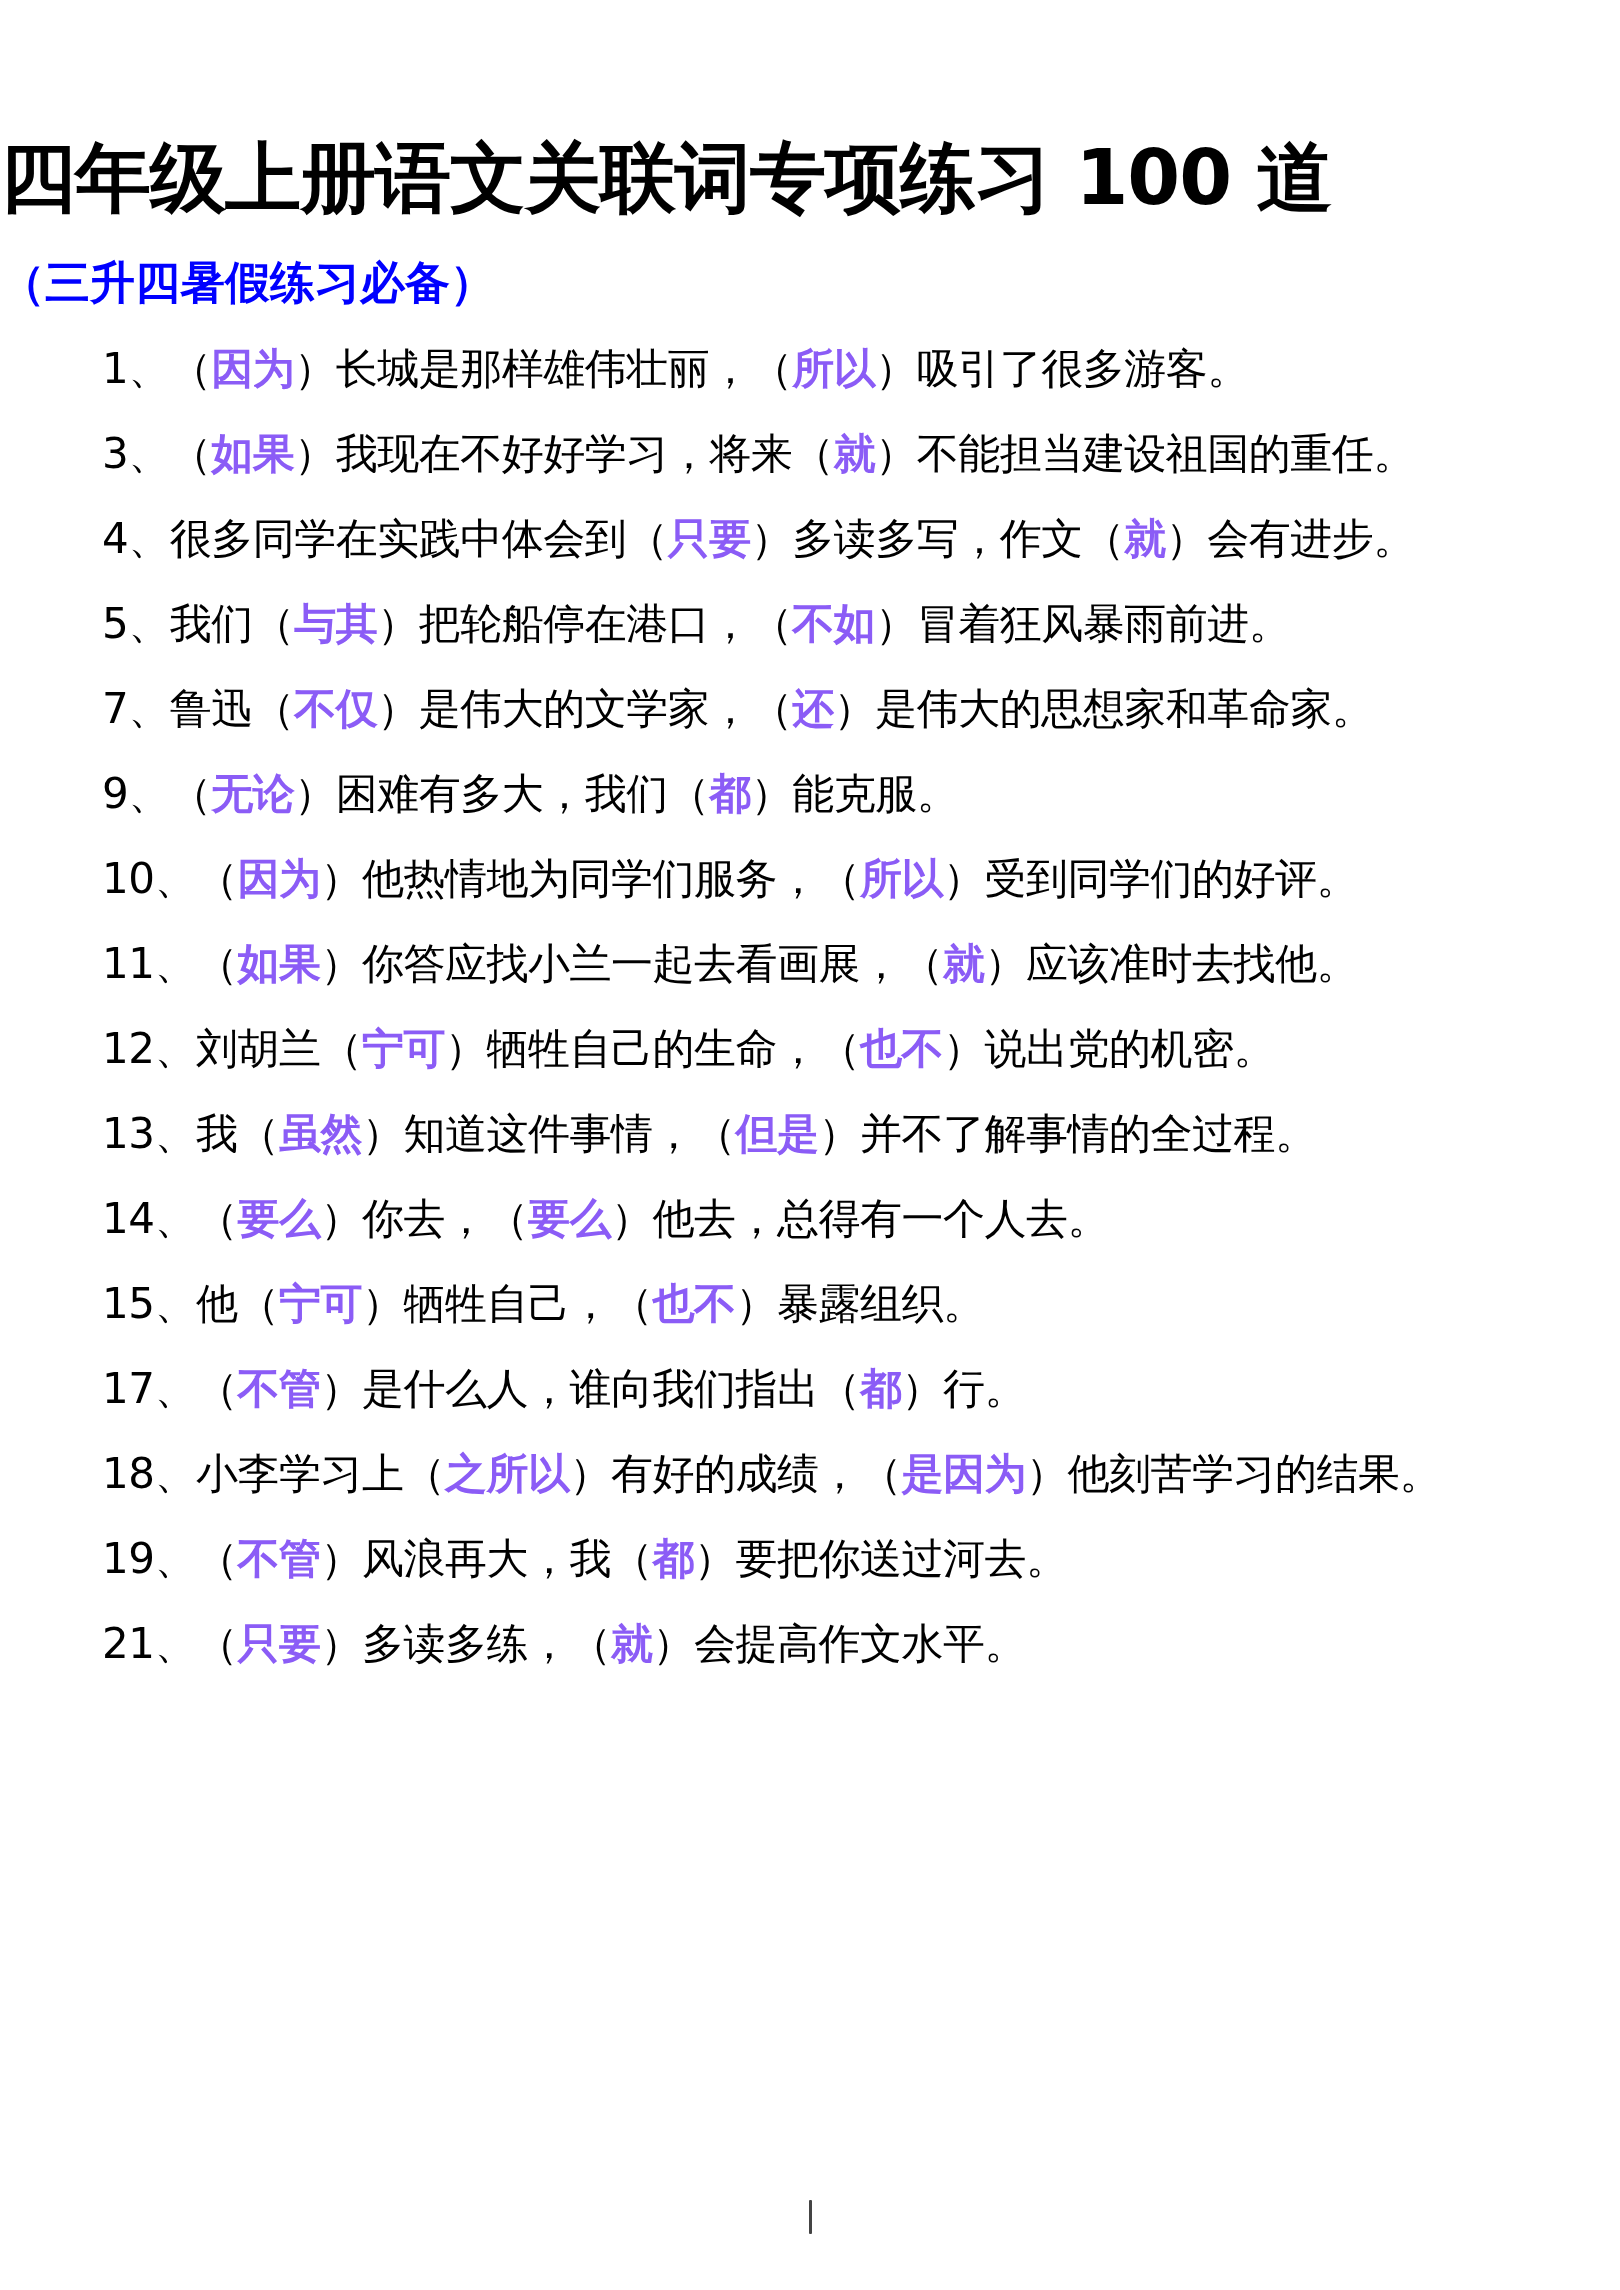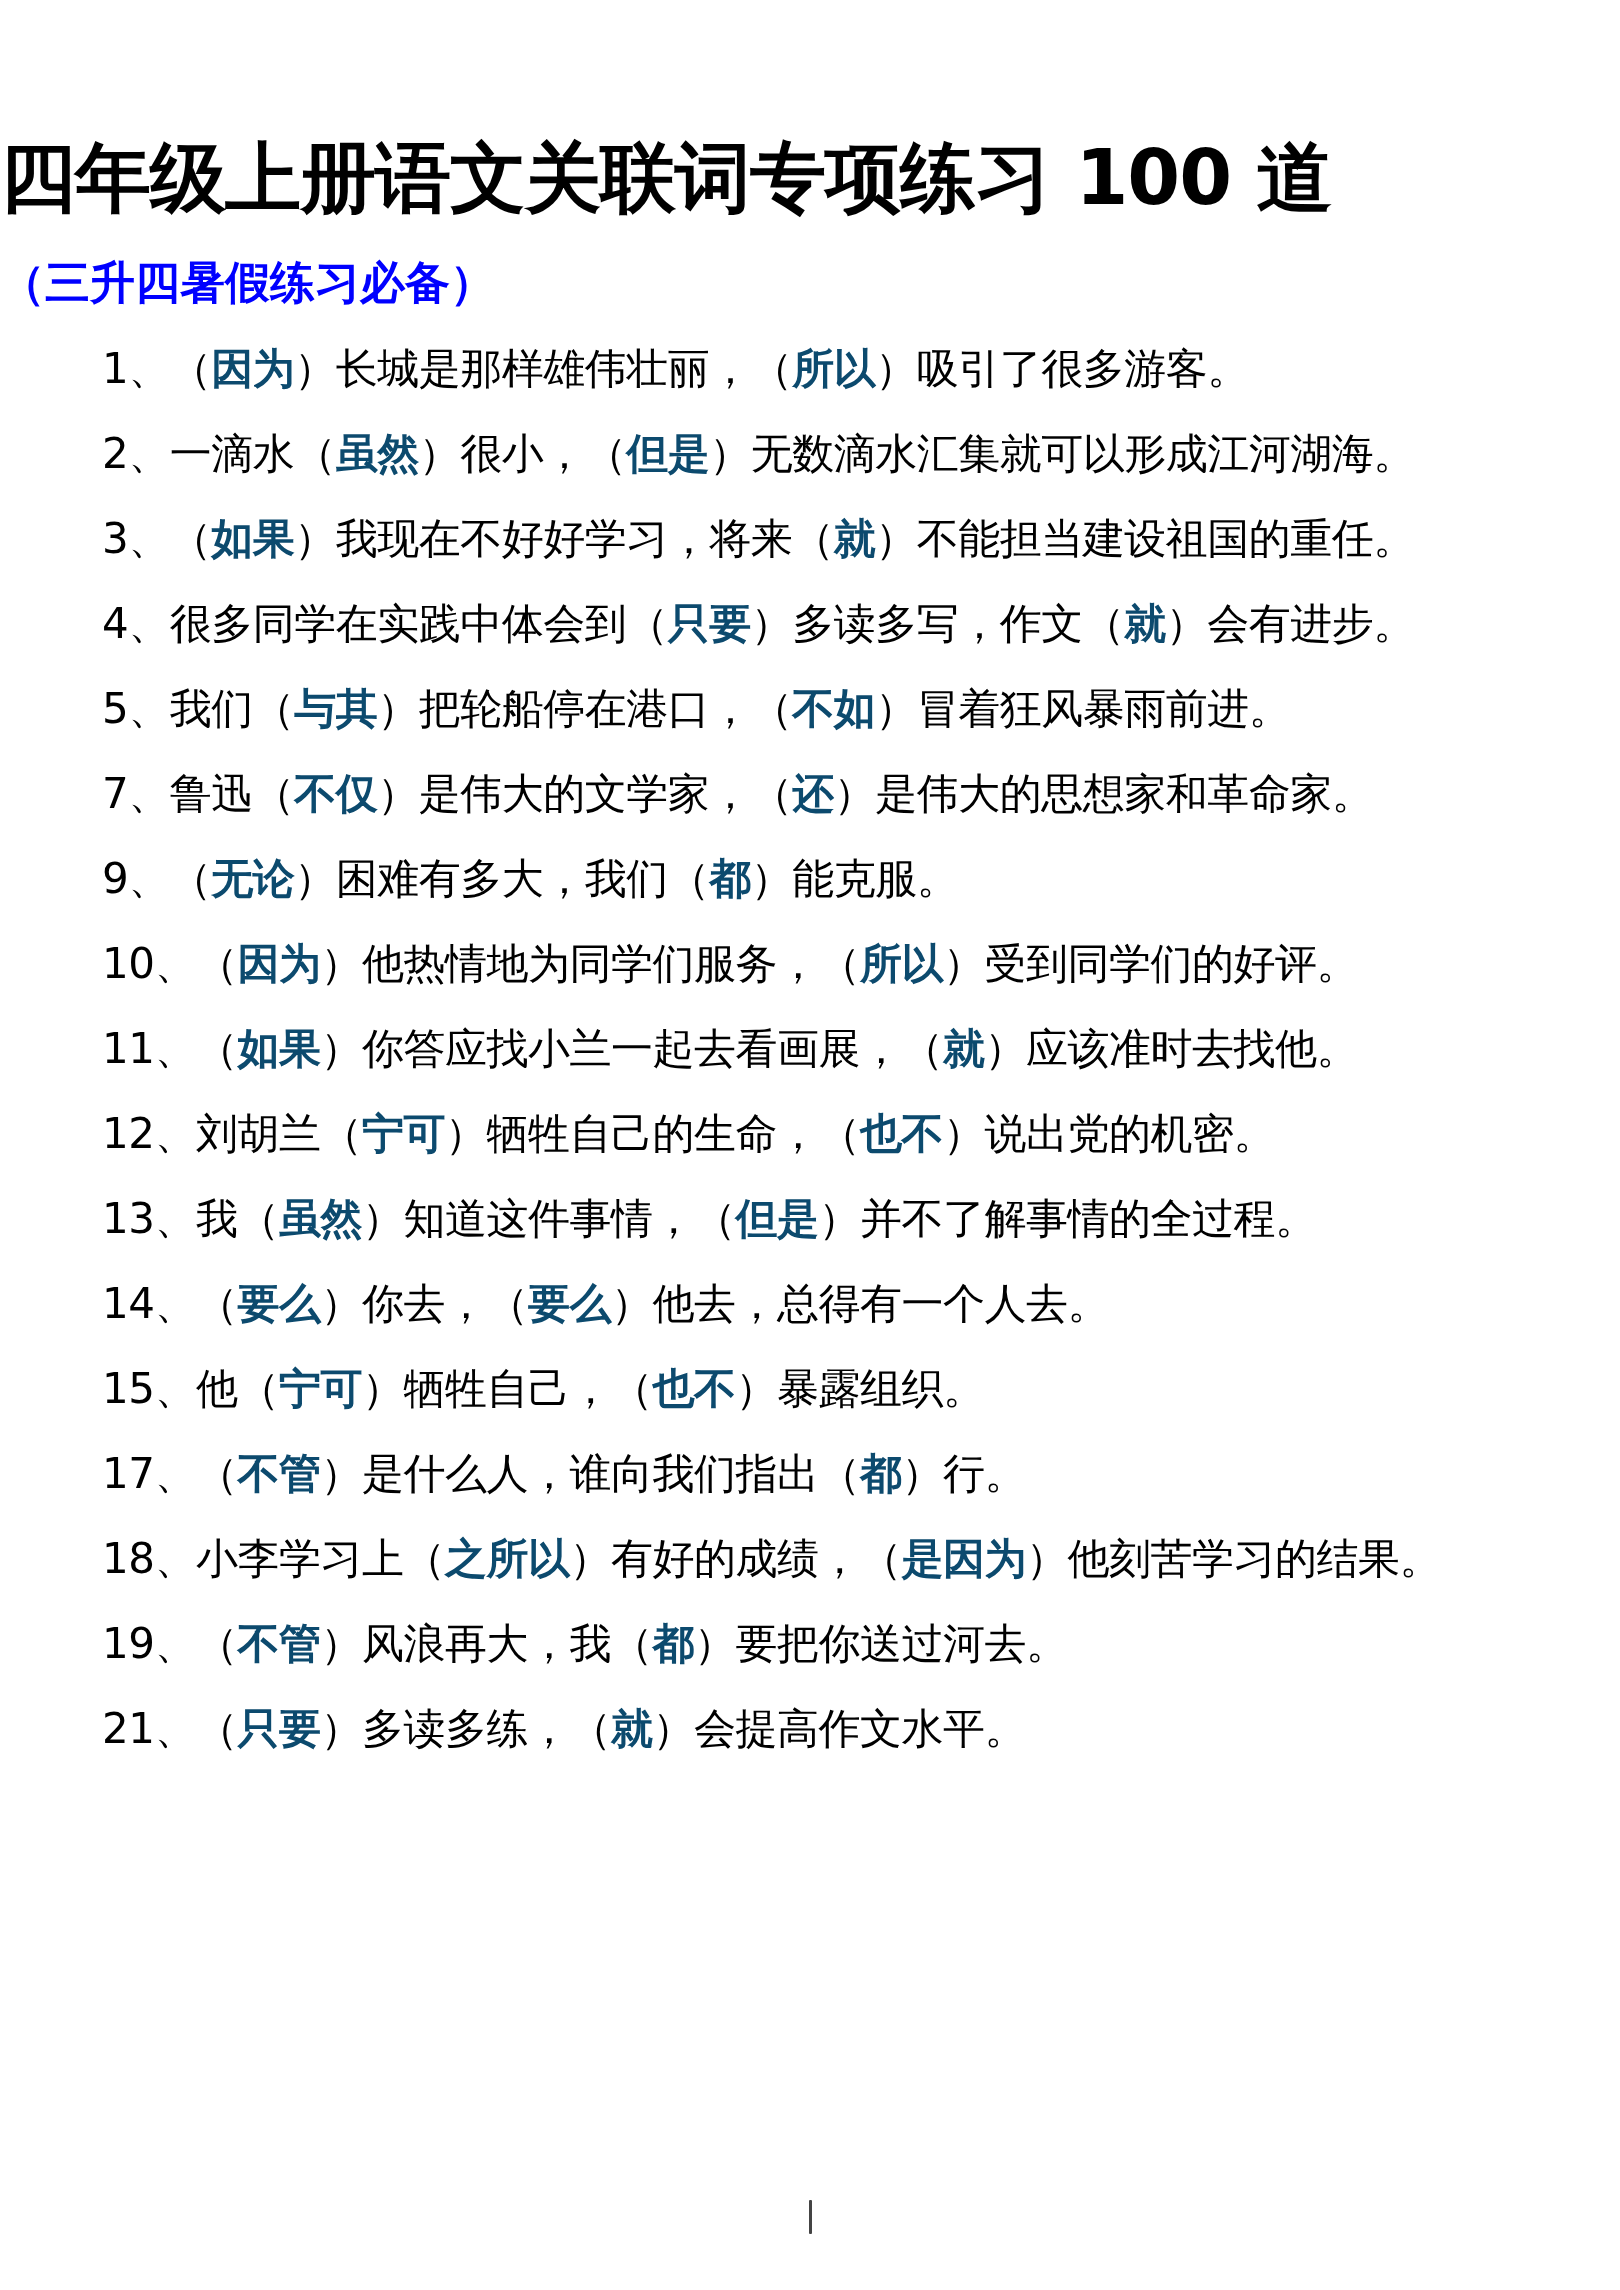--- a/index.html
+++ b/index.html
@@ -57,42 +57,41 @@
     line-height: 61px;
     font-size: 42px;
     white-space: nowrap;
     letter-spacing: -0.5px;
   }
   .num, .seg {
     font-weight: normal;
     color: #000000;
   }
   .ans {
-    color: #0c4a6e;
+    color: #8b5cf6;
     font-weight: bold;
   }
   .page-mark {
     position: absolute;
     left: 809px;
     top: 2200px;
     width: 2.9px;
     height: 34px;
     background: #444444;
     border-radius: 1px;
   }
 </style>
 </head>
 <body>
 
 <div class="title">四年级上册语文关联词专项练习 100 道</div>
 <div class="subtitle">（三升四暑假练习必备）</div>
 
 <ol class="list" id="exercise-list">
     <li class="item"><span class="num">1、</span><span class="seg">（</span><span class="ans">因为</span><span class="seg">）长城是那样雄伟壮丽，（</span><span class="ans">所以</span><span class="seg">）吸引了很多游客。</span></li>
-    <li class="item"><span class="num">2、</span><span class="seg">一滴水（</span><span class="ans">虽然</span><span class="seg">）很小，（</span><span class="ans">但是</span><span class="seg">）无数滴水汇集就可以形成江河湖海。</span></li>
     <li class="item"><span class="num">3、</span><span class="seg">（</span><span class="ans">如果</span><span class="seg">）我现在不好好学习，将来（</span><span class="ans">就</span><span class="seg">）不能担当建设祖国的重任。</span></li>
     <li class="item"><span class="num">4、</span><span class="seg">很多同学在实践中体会到（</span><span class="ans">只要</span><span class="seg">）多读多写，作文（</span><span class="ans">就</span><span class="seg">）会有进步。</span></li>
     <li class="item"><span class="num">5、</span><span class="seg">我们（</span><span class="ans">与其</span><span class="seg">）把轮船停在港口，（</span><span class="ans">不如</span><span class="seg">）冒着狂风暴雨前进。</span></li>
     <li class="item"><span class="num">7、</span><span class="seg">鲁迅（</span><span class="ans">不仅</span><span class="seg">）是伟大的文学家，（</span><span class="ans">还</span><span class="seg">）是伟大的思想家和革命家。</span></li>
     <li class="item"><span class="num">9、</span><span class="seg">（</span><span class="ans">无论</span><span class="seg">）困难有多大，我们（</span><span class="ans">都</span><span class="seg">）能克服。</span></li>
     <li class="item"><span class="num">10、</span><span class="seg">（</span><span class="ans">因为</span><span class="seg">）他热情地为同学们服务，（</span><span class="ans">所以</span><span class="seg">）受到同学们的好评。</span></li>
     <li class="item"><span class="num">11、</span><span class="seg">（</span><span class="ans">如果</span><span class="seg">）你答应找小兰一起去看画展，（</span><span class="ans">就</span><span class="seg">）应该准时去找他。</span></li>
     <li class="item"><span class="num">12、</span><span class="seg">刘胡兰（</span><span class="ans">宁可</span><span class="seg">）牺牲自己的生命，（</span><span class="ans">也不</span><span class="seg">）说出党的机密。</span></li>
     <li class="item"><span class="num">13、</span><span class="seg">我（</span><span class="ans">虽然</span><span class="seg">）知道这件事情，（</span><span class="ans">但是</span><span class="seg">）并不了解事情的全过程。</span></li>
     <li class="item"><span class="num">14、</span><span class="seg">（</span><span class="ans">要么</span><span class="seg">）你去，（</span><span class="ans">要么</span><span class="seg">）他去，总得有一个人去。</span></li>

